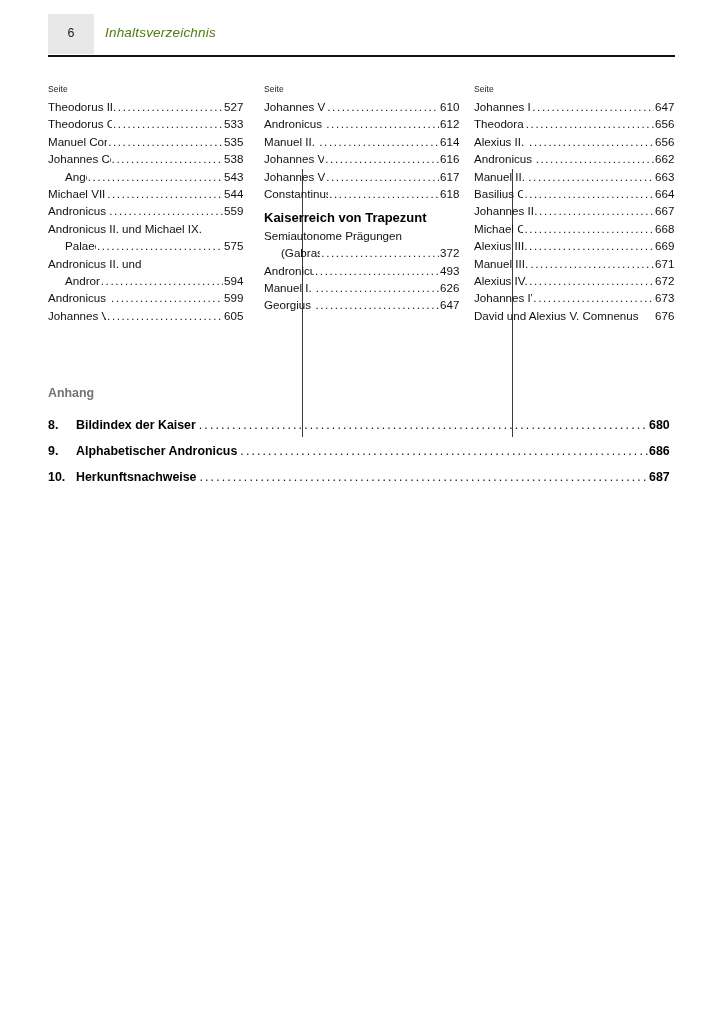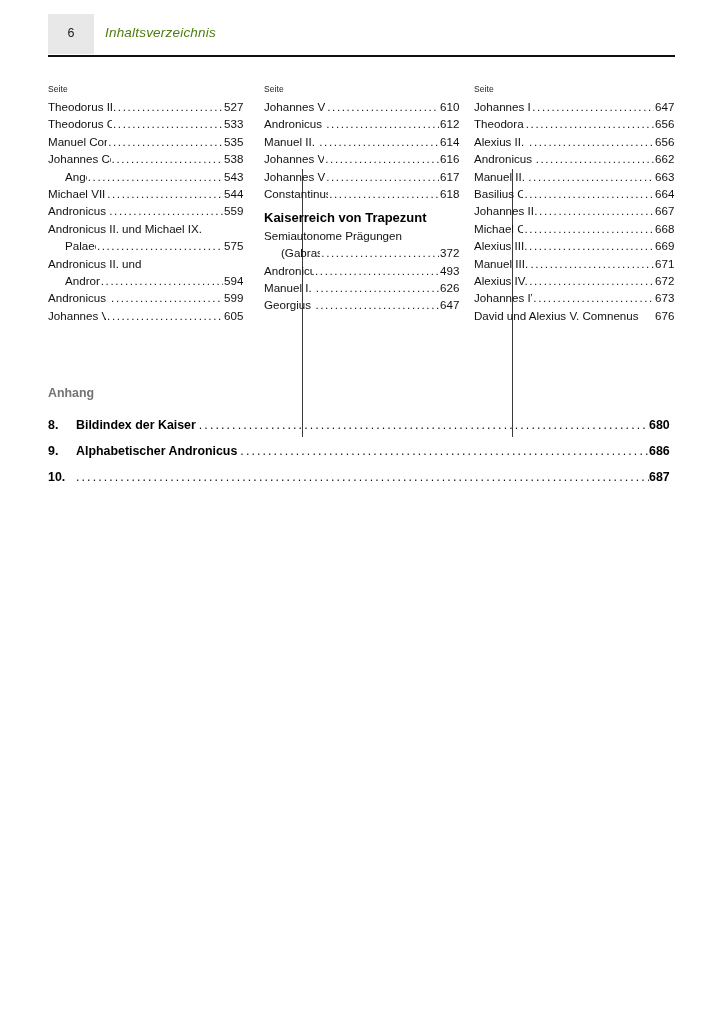--- a/index.html
+++ b/index.html
@@ -427,19 +427,20 @@
           <span class="anhang-page">680</span>
         </div>
         <div class="anhang-row">
           <span class="anhang-num">9.</span>
           <span class="anhang-label">Alphabetischer Andronicus</span>
           <span class="anhang-leader"></span>
           <span class="anhang-page">686</span>
         </div>
         <div class="anhang-row">
           <span class="anhang-num">10.</span>
+          <span class="anhang-label">Herkunftsnachweise</span>
           <span class="anhang-leader"></span>
           <span class="anhang-page">687</span>
         </div>
       </div>
   </div>
 
 </div>
 
 </body></html>

